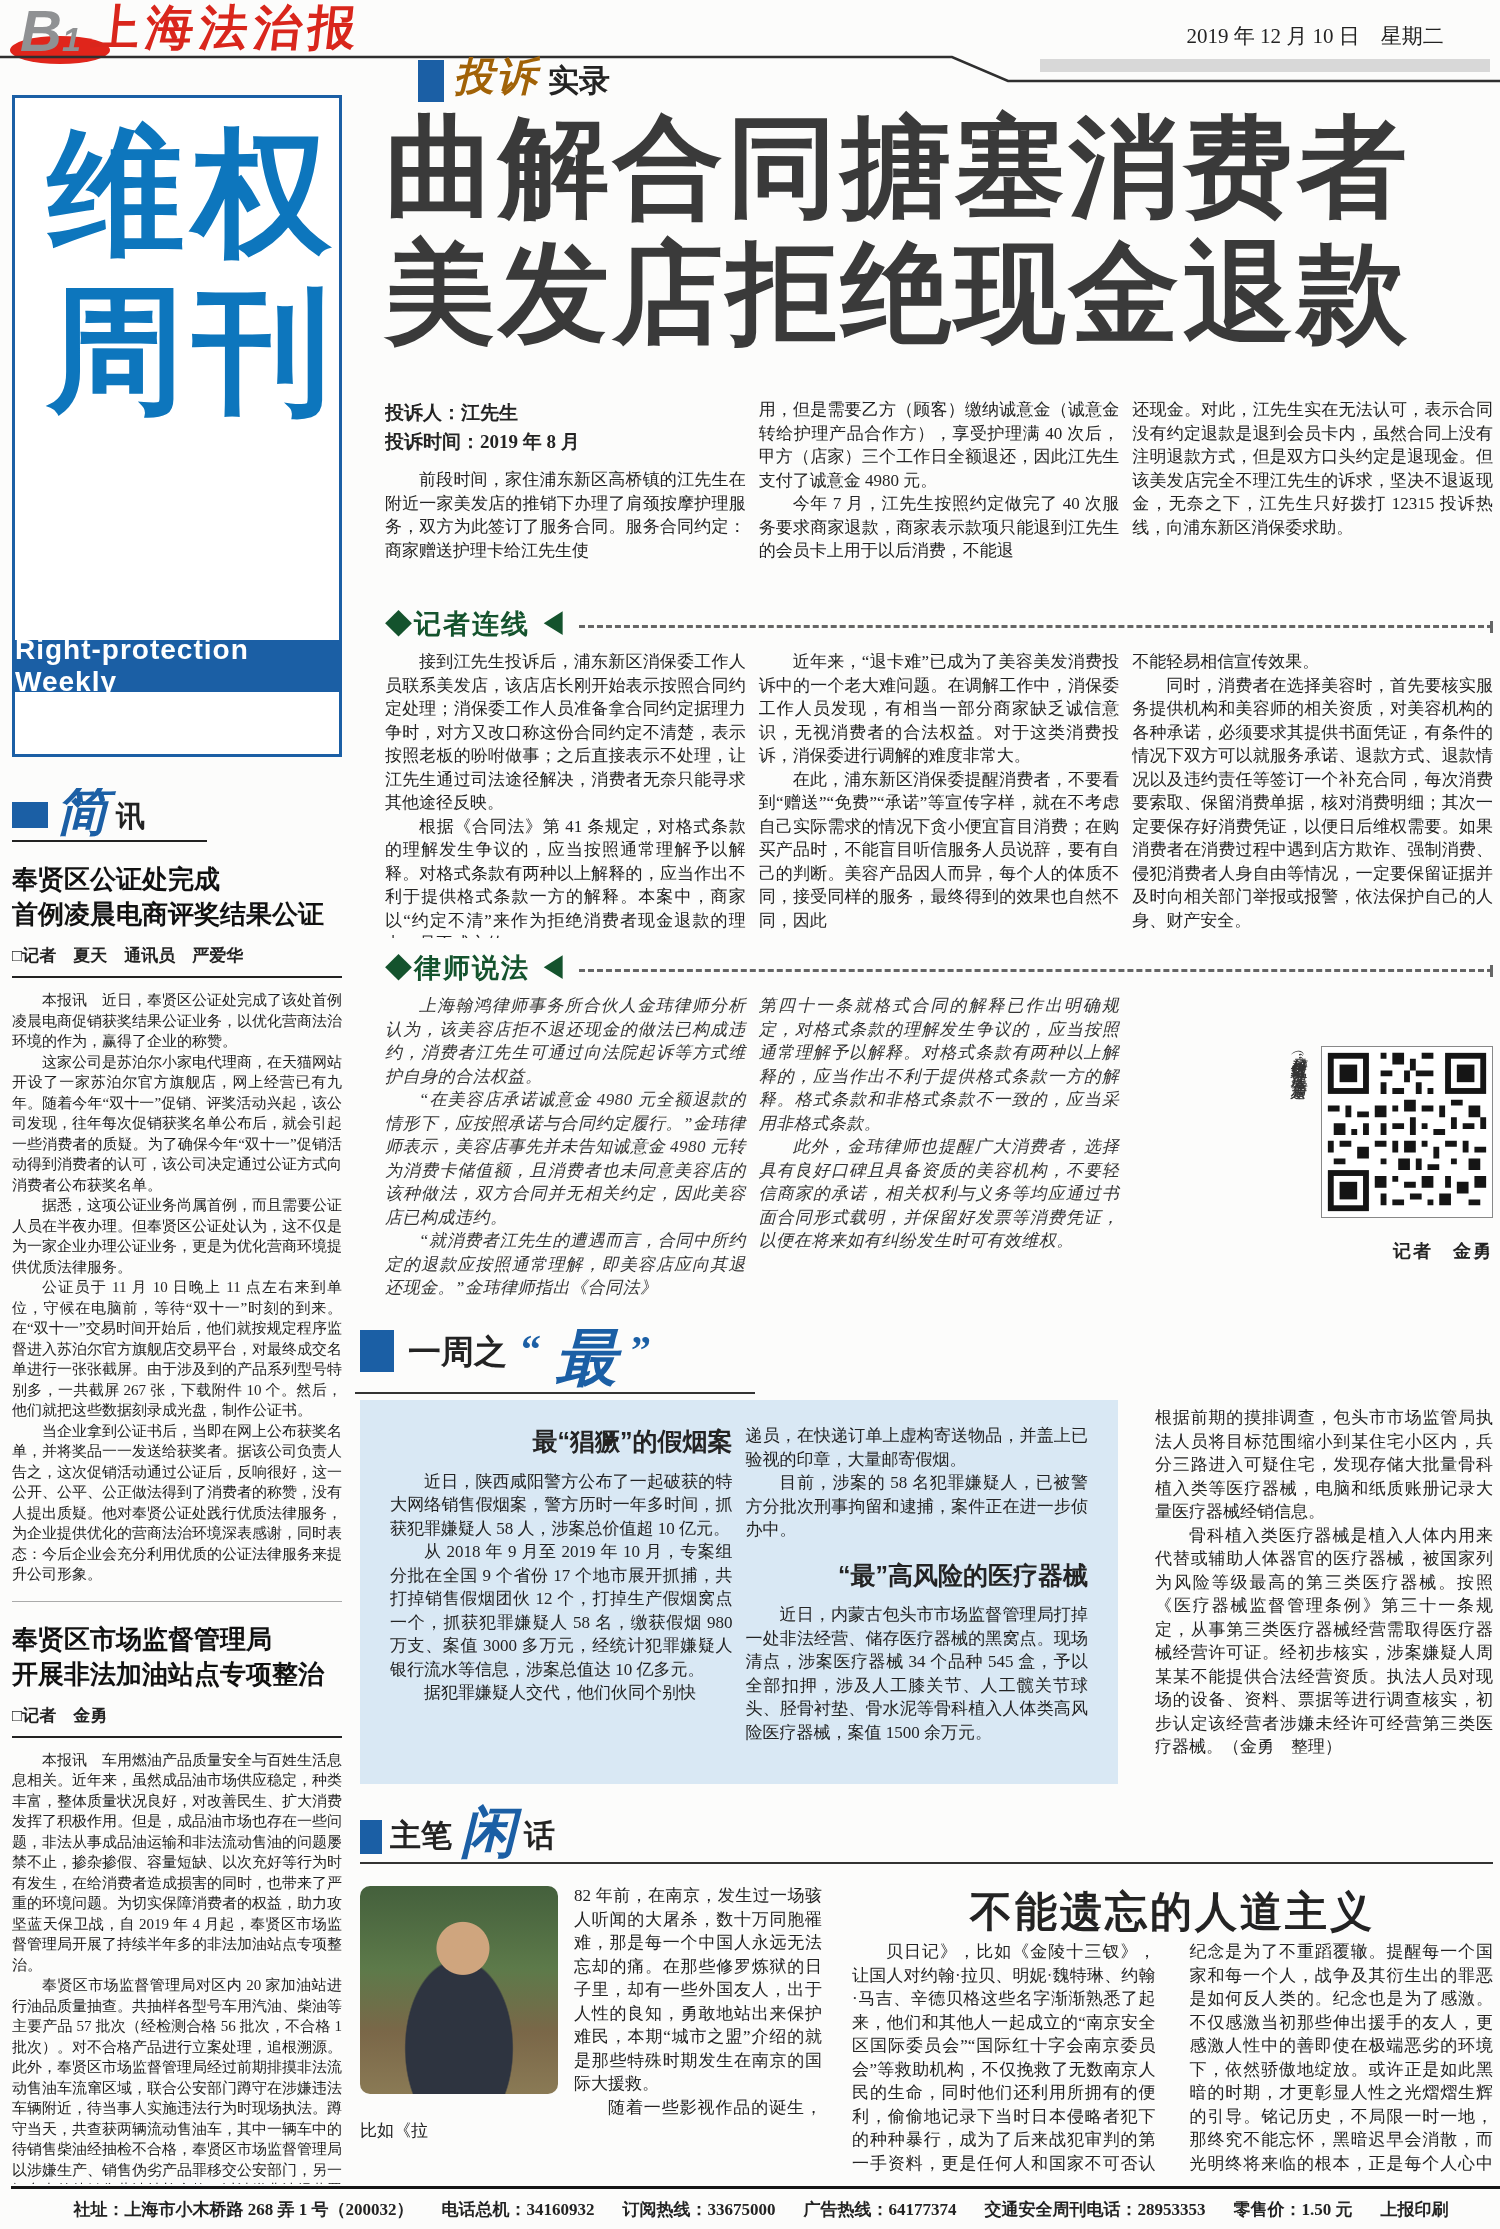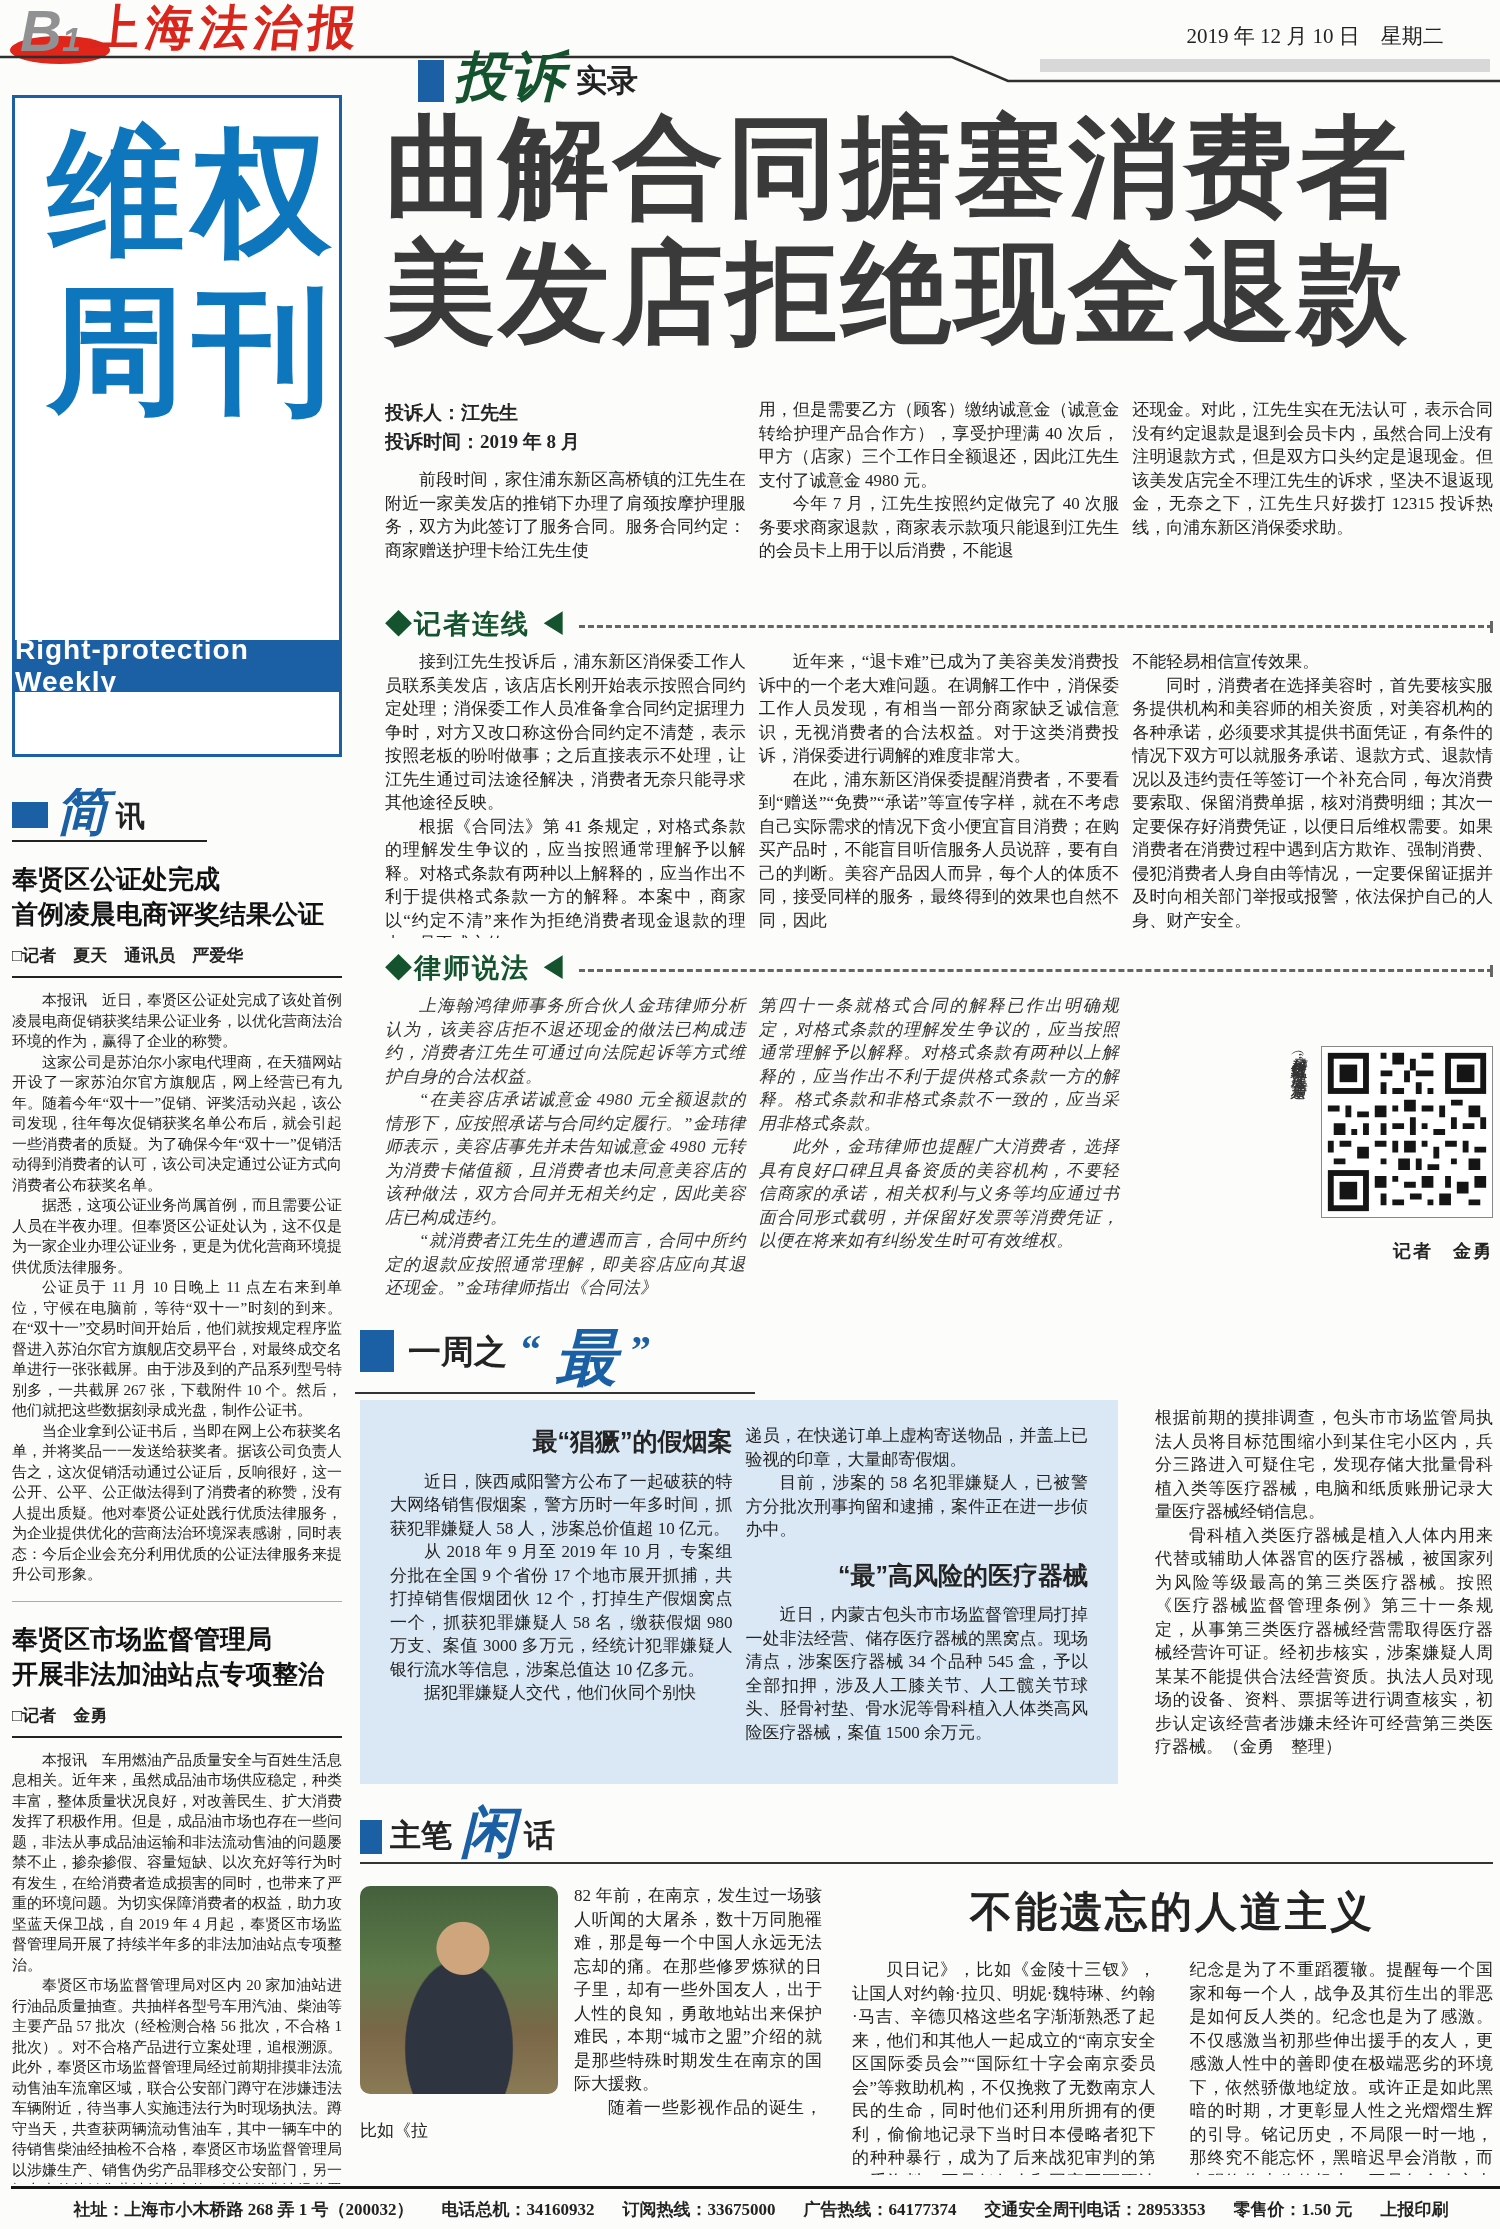--- a/index.html
+++ b/index.html
@@ -38,21 +38,21 @@
   .briefs-blue{color:#1b5fa5;font-weight:bold;font-size:52px;line-height:48px;font-style:italic;}
   .briefs-black{font-weight:bold;font-size:29px;line-height:40px;}
   .b-title{font-family:"Liberation Sans",sans-serif;font-weight:bold;font-size:26px;line-height:35px;
       color:#111;margin-top:20px;}
   .b-byline{font-weight:bold;font-size:17px;margin-top:12px;border-bottom:2px solid #222;padding-bottom:9px;}
   .b-body{font-size:15px;line-height:20.5px;text-align:justify;margin-top:12px;}
   .b-sep{border:none;border-top:1px solid #aaa;margin:16px 0 2px 0;}
 
   
   .lead-label{left:418px;top:52px;display:flex;align-items:flex-end;gap:10px;}
-  .lead-label .blue{color:#14532d;font-weight:bold;font-size:54px;line-height:50px;font-style:italic;letter-spacing:2px;}
+  .lead-label .blue{color:#a16207;font-weight:bold;font-size:40px;line-height:50px;font-style:italic;letter-spacing:2px;}
   .lead-label .black{font-weight:bold;font-size:31px;line-height:42px;font-family:"Liberation Sans",sans-serif;}
   .headline{left:385px;top:104px;font-family:"Liberation Sans",sans-serif;font-weight:bold;
       font-size:110px;line-height:126px;color:#3a3a3a;letter-spacing:4px;white-space:nowrap;}
   .lead-cols{left:385px;top:398px;width:1108px;height:200px;overflow:hidden;}
   .lead-meta{font-weight:bold;font-size:19px;line-height:29px;margin-bottom:12px;}
   .lead-meta div{text-indent:0;}
 
   .sec-head{display:flex;align-items:center;gap:10px;font-family:"Liberation Sans",sans-serif;}
   .sec-title{font-size:27px;font-weight:bold;color:#14532d;letter-spacing:2px;white-space:nowrap;}
   .sec-dash{flex:1;height:0;border-top:3px dashed #666;position:relative;margin-top:4px;}
@@ -88,21 +88,21 @@
   .talk-box{left:360px;top:1862px;width:1133px;height:313px;border-top:2px solid #333;
       box-sizing:border-box;padding-top:20px;display:flex;gap:30px;overflow:hidden;}
   .talk-left{width:462px;font-size:17px;line-height:23.5px;text-align:justify;}
   .photo{float:left;width:198px;height:208px;border-radius:10px;margin:2px 16px 6px 0;
       background:
         radial-gradient(circle at 52% 30%, #cfa57e 0 26px, rgba(0,0,0,0) 27px),
         radial-gradient(ellipse at 50% 78%, #2e3440 0 38%, rgba(0,0,0,0) 39%),
         linear-gradient(180deg,#44603c 0%,#5d7a4a 40%,#7a6748 70%,#8a7a55 100%);}
   .talk-right{flex:1;}
   .talk-title{font-family:"Liberation Sans",sans-serif;font-weight:bold;font-size:42px;
-      letter-spacing:3px;text-align:center;margin-bottom:18px;}
+      letter-spacing:3px;text-align:center;}
 
   
   .footer{left:11px;top:2186px;width:1500px;height:43px;border-top:3px solid #161616;box-sizing:border-box;
       display:flex;align-items:center;justify-content:center;gap:28px;
       font-weight:bold;font-size:17px;white-space:nowrap;}
 </style>
 </head>
 <body>
 
 <div class="page">

